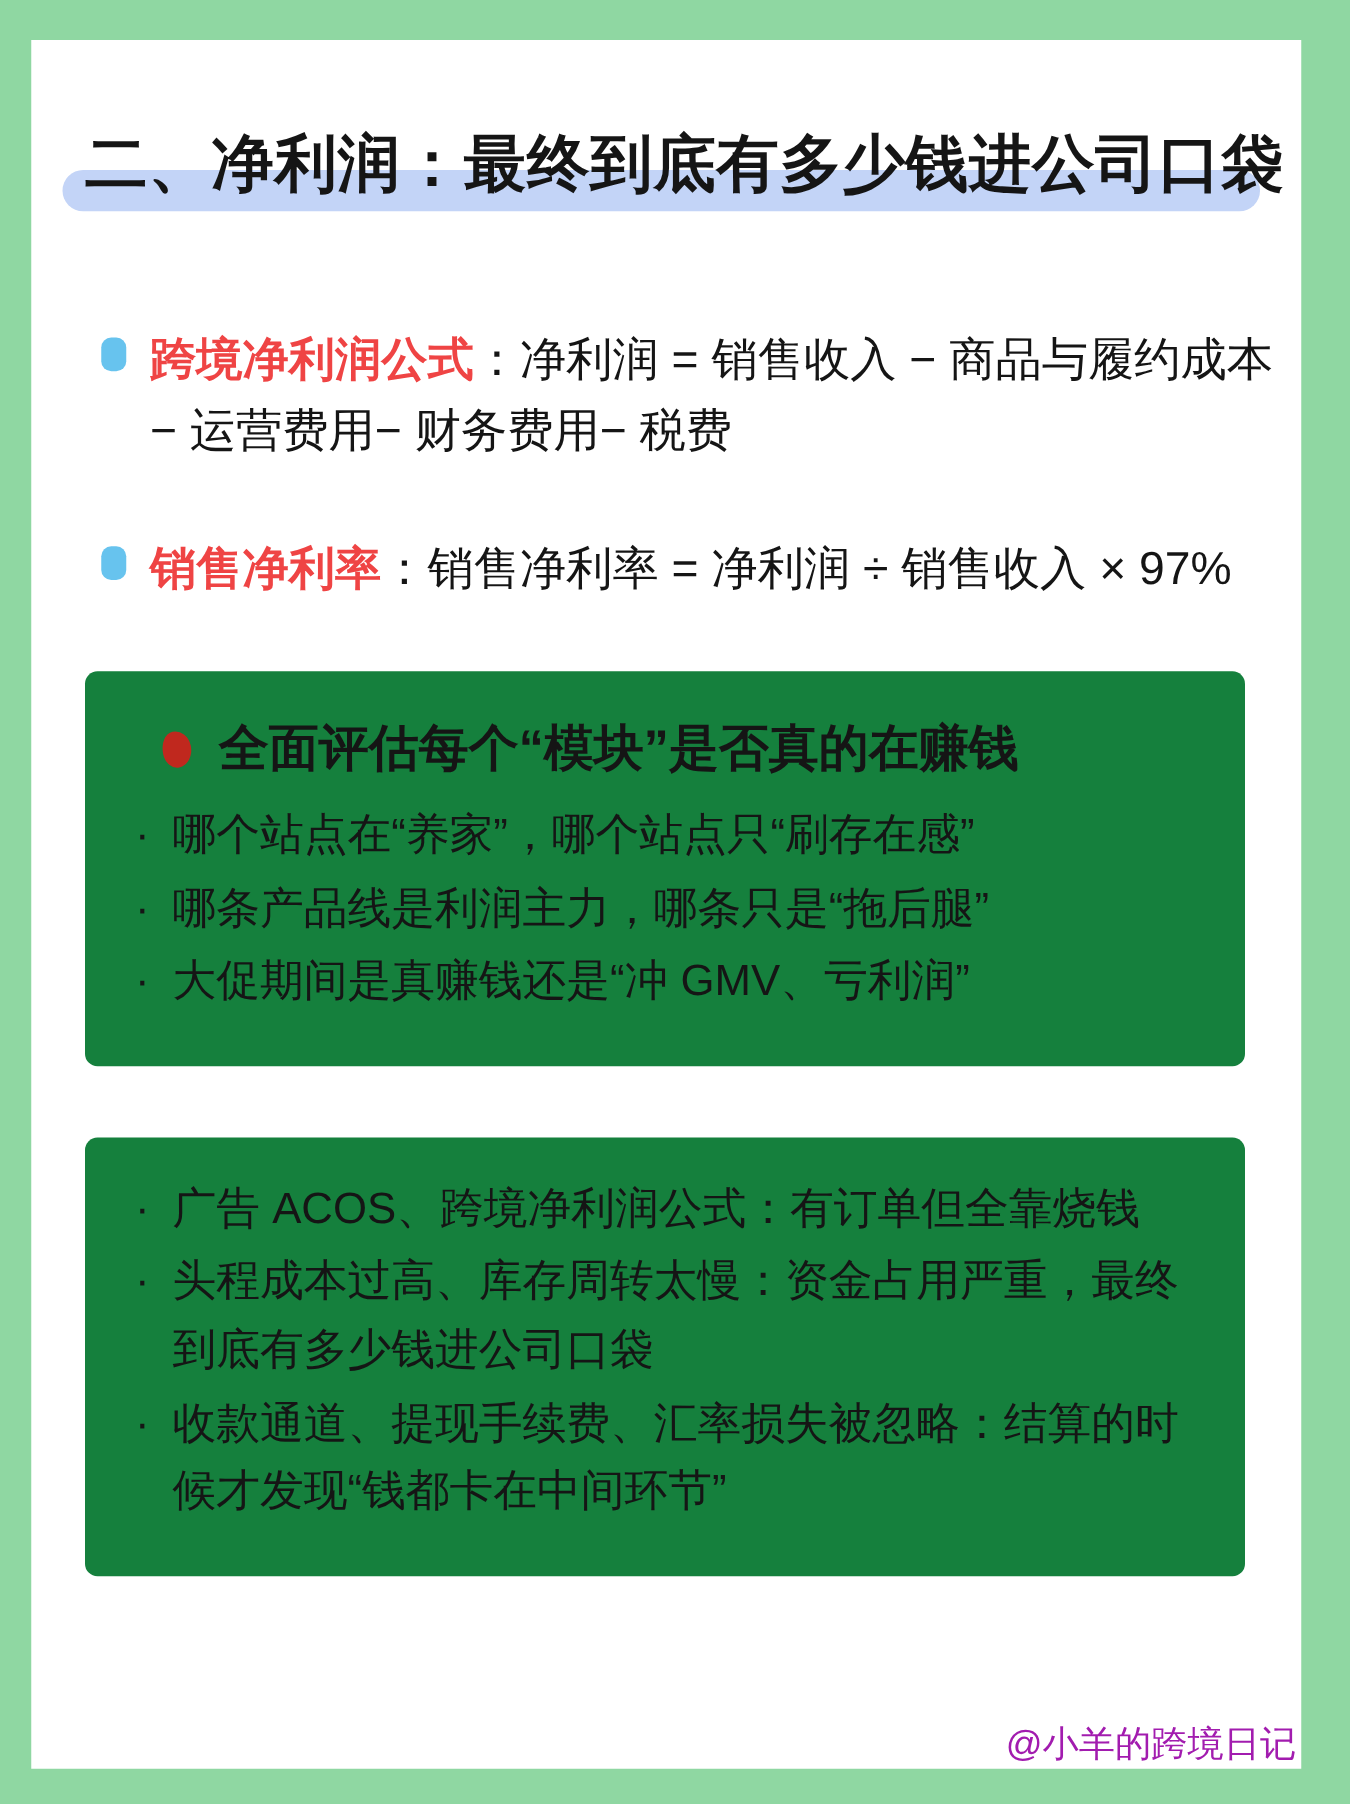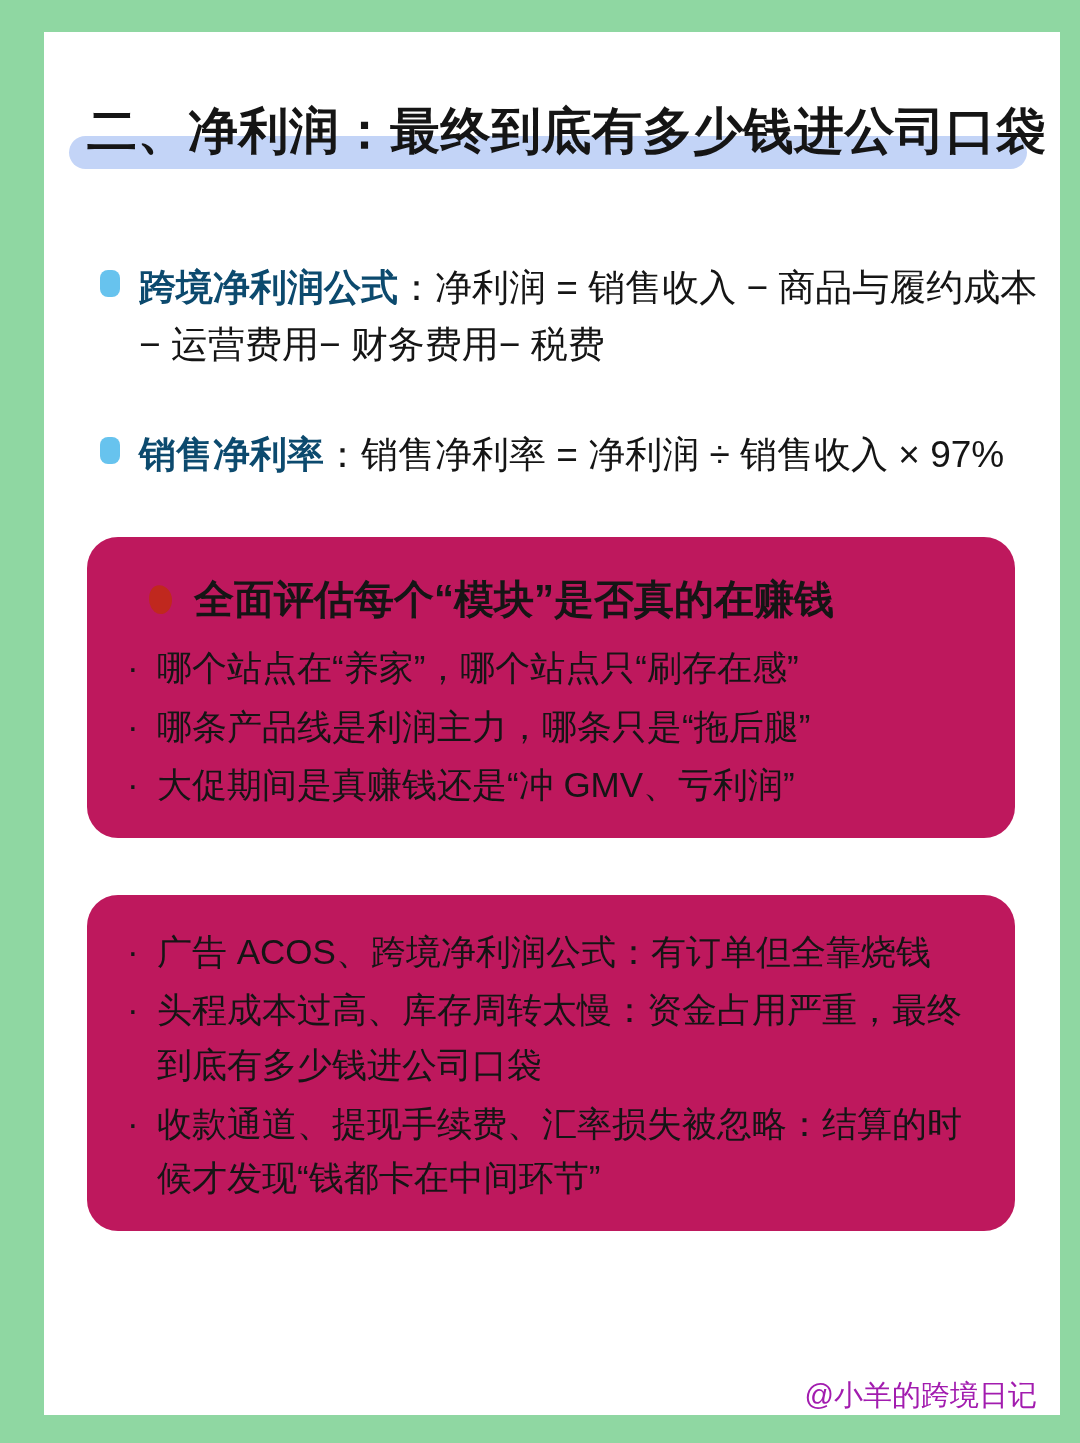--- a/index.html
+++ b/index.html
@@ -6,21 +6,21 @@
   body {
     width: 1080px; height: 1443px;
     position: relative;
     background: #8fd7a2;
     font-family: "Liberation Sans", sans-serif;
     color: #151515;
     overflow: hidden;
   }
   .card {
     position: absolute;
-    left: 44px; top: 32px;
+    left: 25px; top: 32px;
     width: 1016px; height: 1383px;
     background: #ffffff;
   }
   
   .title-wrap {
     position: relative;
     margin: 73px 0 0 43px;
     width: 958px; height: 82px;
   }
   .title-hl {
@@ -50,30 +50,30 @@
     border-radius: 8px;
     background: #67c3ee;
   }
   .formula-text {
     margin: 0 0 0 19px;
     width: 905px;
     font-size: 37px;
     line-height: 1.55;
     font-weight: 500;
   }
-  .formula-text .red { color: #0c4a6e; font-weight: 800; text-align: center; }
+  .formula-text .red { color: #ef4444; font-weight: 800; text-align: center; }
   .one-line { white-space: nowrap; }
   
   .box {
     margin: 54px 0 0 43px;
     width: 928px;
     box-sizing: border-box;
-    background: #be185d;
-    border-radius: 31px;
-    padding: 30px 22px 25px 38px;
+    background: #15803d;
+    border-radius: 10px;
+    padding: 30px 22px 40px 38px;
   }
   .box + .box { margin-top: 57px; }
   .box-header {
     display: flex;
     align-items: center;
     margin: 6px 0 16px 24px;
   }
   .red-dot {
     flex: none;
     width: 23px; height: 29px;

